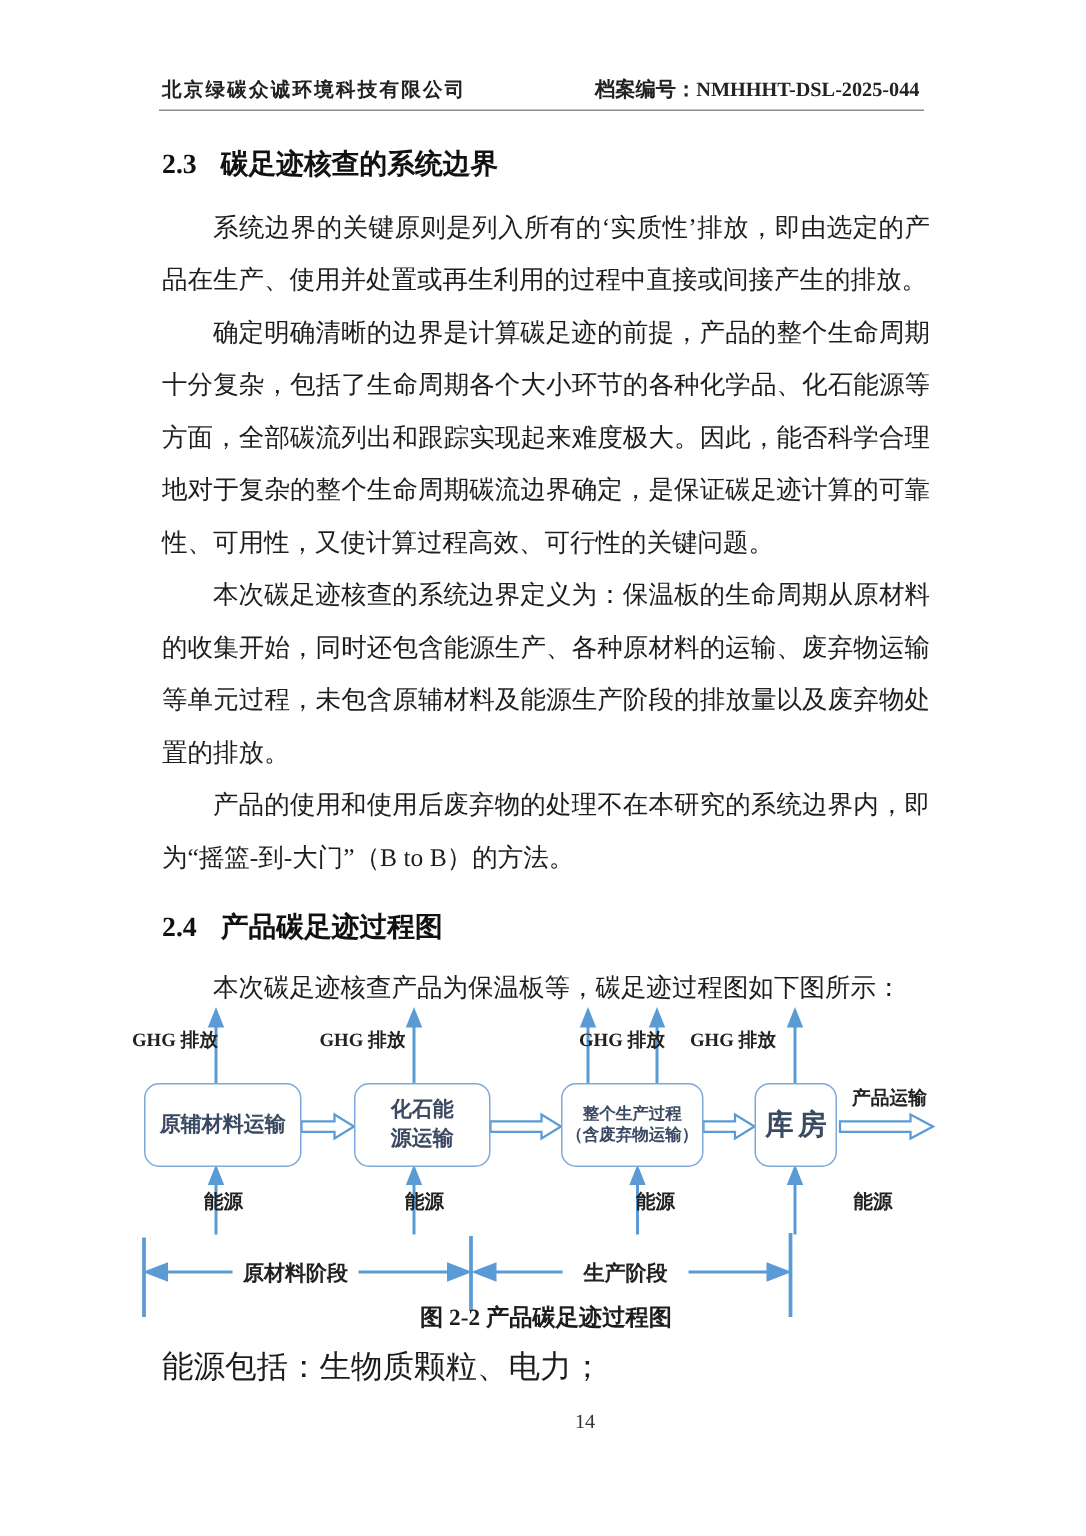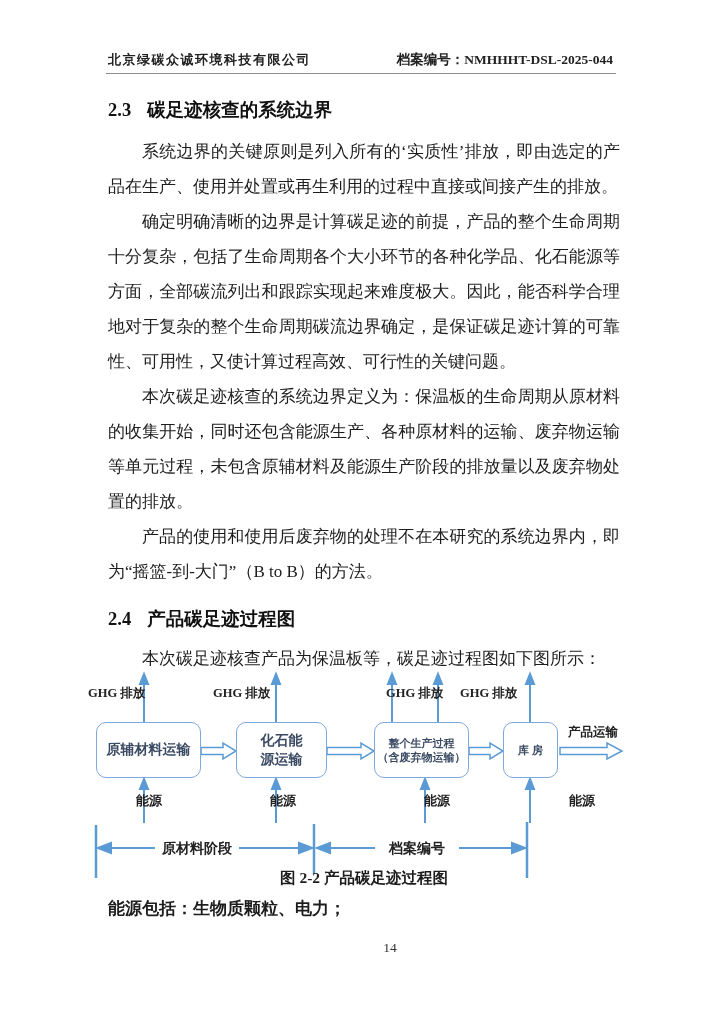--- a/index.html
+++ b/index.html
@@ -20,21 +20,21 @@
   .content p.last{text-align:left;}
   
   .diagram{position:absolute;left:84px;top:670px;width:560px;height:235px;}
   .diagram svg{position:absolute;left:0;top:0;}
   .dg-box{position:absolute;top:52px;height:56px;box-sizing:border-box;border:1.6px solid #7fa8da;border-radius:10px;background:#fff;
     display:flex;align-items:center;justify-content:center;text-align:center;color:#3b4a63;font-weight:600;z-index:2;}
   .dg-label{position:absolute;font-size:12.5px;font-weight:600;color:#222;white-space:nowrap;z-index:3;}
   .dg-energy{position:absolute;top:122px;font-size:13px;font-weight:600;color:#222;white-space:nowrap;z-index:3;padding-left:26px;}
   .dg-stage{position:absolute;top:170px;width:80px;text-align:center;font-size:14px;font-weight:600;color:#222;background:#fff;z-index:3;}
   .dg-caption{position:absolute;left:0;top:198px;width:560px;text-align:center;font-size:15.5px;font-weight:600;color:#1d1d1d;}
-  .energy-note{position:absolute;left:108px;top:897px;font-size:17px;color:#1d1d1d;font-weight:bold;}
+  .energy-note{position:absolute;left:108px;top:897px;font-size:21px;color:#1d1d1d;}
   .page-num{position:absolute;left:0;top:940px;width:724px;text-align:center;font-size:13.5px;color:#333;padding-left:28px;}
 </style>
 </head>
 <body>
 
 <div class="page">
 
   <span class="hdr-left">北京绿碳众诚环境科技有限公司</span>
   <span class="hdr-right">档案编号：NMHHHT-DSL-2025-044</span>
   <div class="hdr-rule"></div>
@@ -106,31 +106,31 @@
     <span class="dg-label" style="left:376px;top:15px">GHG 排放</span>
 
     <div class="dg-box" style="left:12px;width:105px;font-size:14px;">原辅材料运输</div>
     <div class="dg-box" style="left:152px;width:91px;font-size:14px;line-height:19px;padding:0 20px;">化石能源运输</div>
     <div class="dg-box" style="left:290px;width:95px;font-size:11px;line-height:14px;">
       <div>
         <div>整个生产过程</div>
         <div>（含废弃物运输）</div>
       </div>
     </div>
-    <div class="dg-box" style="left:419px;width:55px;font-size:11px;letter-spacing:3px;text-indent:3px;">库房</div>
+    <div class="dg-box" style="left:419px;width:55px;font-size:19px;letter-spacing:3px;text-indent:3px;">库房</div>
 
     <span class="dg-label" style="left:484px;top:54px">产品运输</span>
 
     <span class="dg-energy" style="left:26px">能源</span>
     <span class="dg-energy" style="left:160px">能源</span>
     <span class="dg-energy" style="left:314px">能源</span>
     <span class="dg-energy" style="left:459px">能源</span>
 
     <span class="dg-stage" style="left:73px">原材料阶段</span>
-    <span class="dg-stage" style="left:293px">档案编号</span>
+    <span class="dg-stage" style="left:293px">生产阶段</span>
 
     <div class="dg-caption">图 2-2 产品碳足迹过程图</div>
   </div>
 
   <div class="energy-note">能源包括：生物质颗粒、电力；</div>
   <div class="page-num">14</div>
 
 </div>
 
 </body></html>

